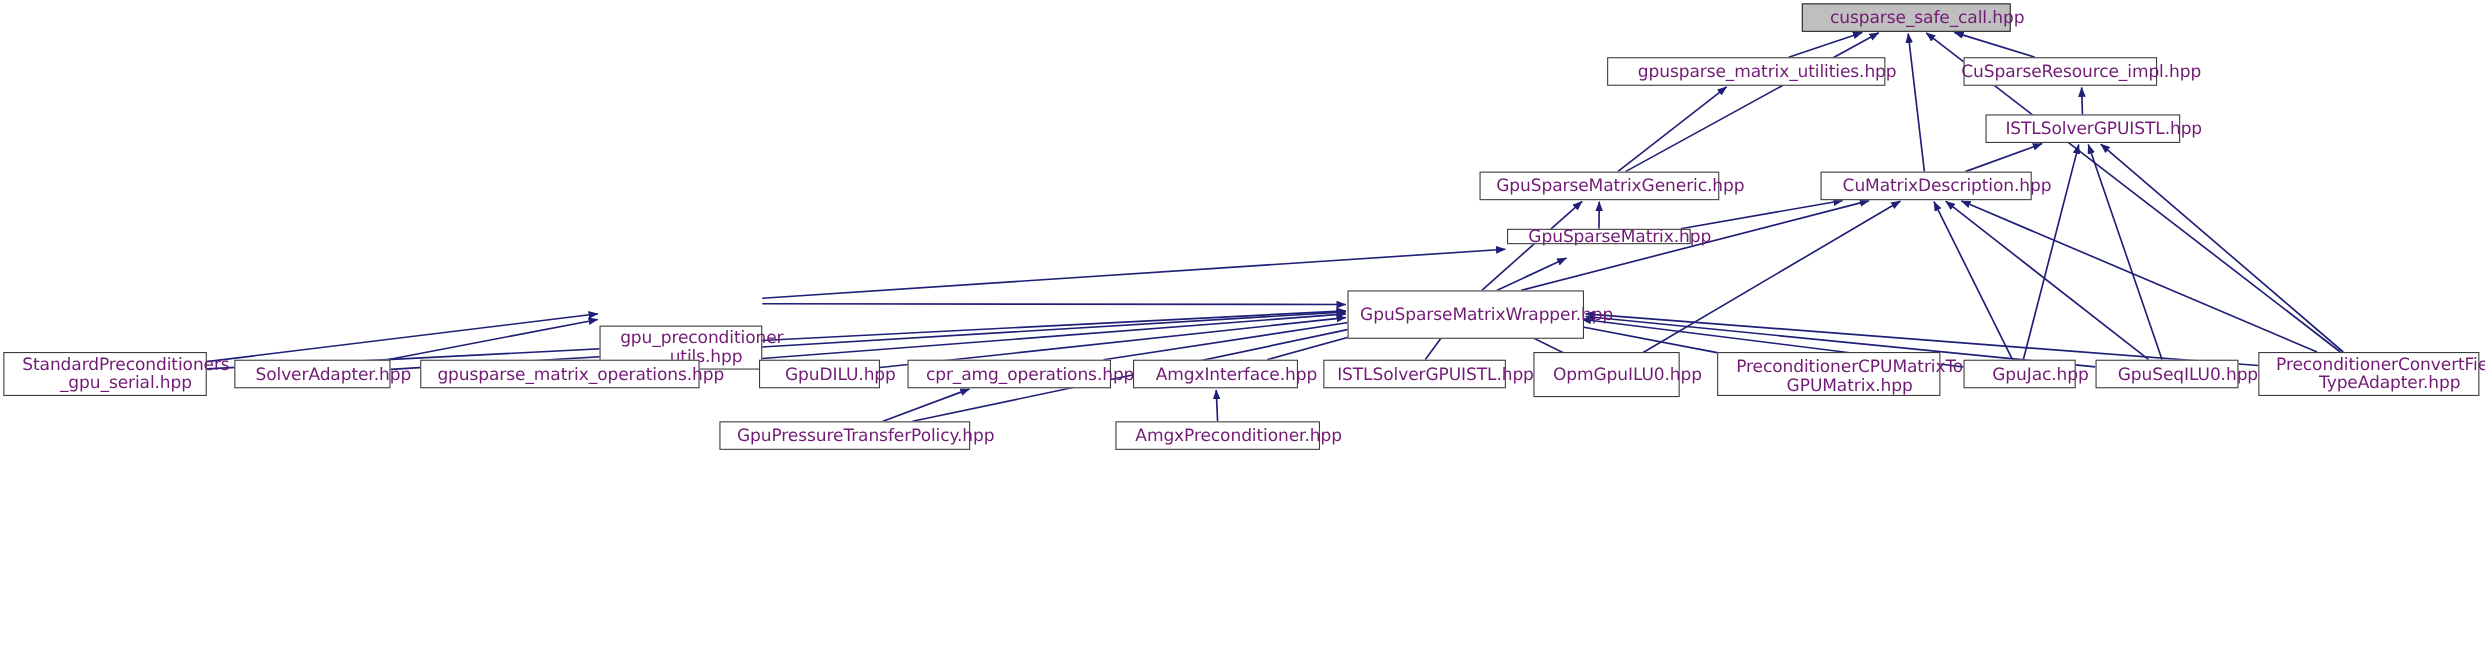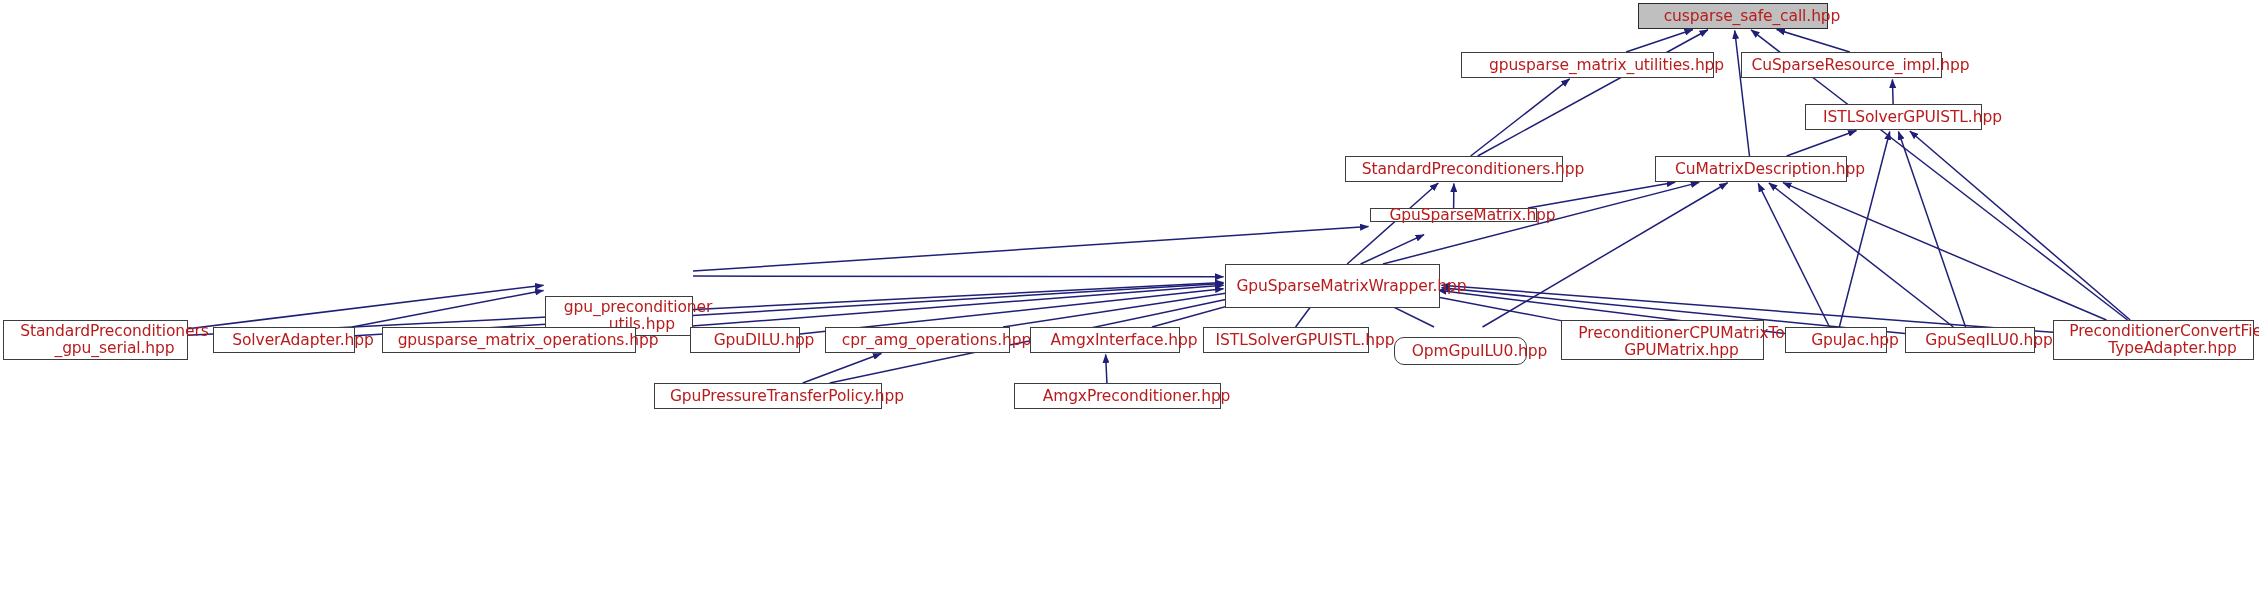--- a/index.html
+++ b/index.html
@@ -21,21 +21,21 @@
     top: 0;
     width: 2259px;
     height: 589px;
     pointer-events: none;
   }
   .node {
     position: absolute;
     box-sizing: border-box;
     border: 1px solid #3d3d3d;
     background: #ffffff;
-    color: #b91c1c;
+    color: #701a75;
     display: flex;
     align-items: center;
     justify-content: center;
     text-align: center;
     font-size: 15.5px;
     line-height: 17px;
     white-space: pre-line;
     letter-spacing: -0.1px;
     z-index: 5;
     padding-left: 38px;
@@ -98,39 +98,39 @@
         <path d="M1905,333.5764705882353 L1441.4927286488933,287.7710461253024" fill="none" stroke="#1f1f77" stroke-width="1.5" marker-end="url(#arrowhead)"></path>
         <path d="M2053,332.2880633373934 L1441.4956031338859,285.3638526156331" fill="none" stroke="#1f1f77" stroke-width="1.5" marker-end="url(#arrowhead)"></path>
         <path d="M829.6680672268908,383 L1269.3641909092526,290.3094088251531" fill="none" stroke="#1f1f77" stroke-width="1.5" marker-end="url(#arrowhead)"></path>
         <path d="M802.7053571428571,383 L881.3899561187567,353.5261702832751" fill="none" stroke="#1f1f77" stroke-width="1.5" marker-end="url(#arrowhead)"></path>
         <path d="M1106.919642857143,383 L1105.6472547987507,354.49850749201863" fill="none" stroke="#1f1f77" stroke-width="1.5" marker-end="url(#arrowhead)"></path>
       </g>
   </svg>
   <div id="node-layer">
       <div class="node root" style="left: 1638px; top: 3px; width: 190px; height: 26px;"><span class="label">cusparse_safe_call.hpp</span></div>
       <div class="node" style="left: 1461px; top: 52px; width: 253px; height: 26px;"><span class="label">gpusparse_matrix_utilities.hpp</span></div>
-      <div class="node" style="left: 1741px; top: 52px; width: 201px; height: 26px;"><span class="label">CuSparseResource_impl.hpp</span></div>
+      <div class="node" style="left: 1785px; top: 52px; width: 176px; height: 26px;"><span class="label">CuSparseResource_impl.hpp</span></div>
       <div class="node" style="left: 1805px; top: 104px; width: 177px; height: 26px;"><span class="label">ISTLSolverGPUISTL.hpp</span></div>
-      <div class="node" style="left: 1345px; top: 156px; width: 218px; height: 26px;"><span class="label">StandardPreconditioners.hpp</span></div>
+      <div class="node" style="left: 1345px; top: 156px; width: 218px; height: 26px;"><span class="label">GpuSparseMatrixGeneric.hpp</span></div>
       <div class="node" style="left: 1655px; top: 156px; width: 192px; height: 26px;"><span class="label">CuMatrixDescription.hpp</span></div>
       <div class="node" style="left: 1370px; top: 208px; width: 167px; height: 14px;"><span class="label">GpuSparseMatrix.hpp</span></div>
       <div class="node" style="left: 545px; top: 256px; width: 148px; height: 40px; margin-top: 40px;"><span class="label">gpu_preconditioner
 _utils.hpp</span></div>
       <div class="node" style="left: 1225px; top: 264px; width: 215px; height: 44px;"><span class="label">GpuSparseMatrixWrapper.hpp</span></div>
       <div class="node" style="left: 3px; top: 320px; width: 185px; height: 40px;"><span class="label">StandardPreconditioners
 _gpu_serial.hpp</span></div>
       <div class="node" style="left: 213px; top: 327px; width: 142px; height: 26px;"><span class="label">SolverAdapter.hpp</span></div>
       <div class="node" style="left: 382px; top: 327px; width: 254px; height: 26px;"><span class="label">gpusparse_matrix_operations.hpp</span></div>
       <div class="node" style="left: 690px; top: 327px; width: 110px; height: 26px;"><span class="label">GpuDILU.hpp</span></div>
       <div class="node" style="left: 825px; top: 327px; width: 185px; height: 26px;"><span class="label">cpr_amg_operations.hpp</span></div>
       <div class="node" style="left: 1030px; top: 327px; width: 150px; height: 26px;"><span class="label">AmgxInterface.hpp</span></div>
       <div class="node" style="left: 1203px; top: 327px; width: 166px; height: 26px;"><span class="label">ISTLSolverGPUISTL.hpp</span></div>
-      <div class="node" style="left: 1394px; top: 337px; width: 133px; height: 28px; border-radius: 10px;"><span class="label">OpmGpuILU0.hpp</span></div>
+      <div class="node" style="left: 1394px; top: 320px; width: 133px; height: 41px;"><span class="label">OpmGpuILU0.hpp</span></div>
       <div class="node" style="left: 1561px; top: 320px; width: 203px; height: 40px; align-items: flex-end;"><span class="label">PreconditionerCPUMatrixTo
 GPUMatrix.hpp</span></div>
       <div class="node" style="left: 1785px; top: 327px; width: 102px; height: 26px;"><span class="label">GpuJac.hpp</span></div>
       <div class="node" style="left: 1905px; top: 327px; width: 130px; height: 26px;"><span class="label">GpuSeqILU0.hpp</span></div>
       <div class="node" style="left: 2053px; top: 320px; width: 201px; height: 40px;"><span class="label">PreconditionerConvertField
 TypeAdapter.hpp</span></div>
       <div class="node" style="left: 654px; top: 383px; width: 228px; height: 26px;"><span class="label">GpuPressureTransferPolicy.hpp</span></div>
-      <div class="node" style="left: 1014px; top: 383px; width: 207px; height: 26px;"><span class="label">AmgxPreconditioner.hpp</span></div>
+      <div class="node" style="left: 1014px; top: 383px; width: 186px; height: 26px;"><span class="label">AmgxPreconditioner.hpp</span></div>
     </div>
 </div>
 
 </body></html>

